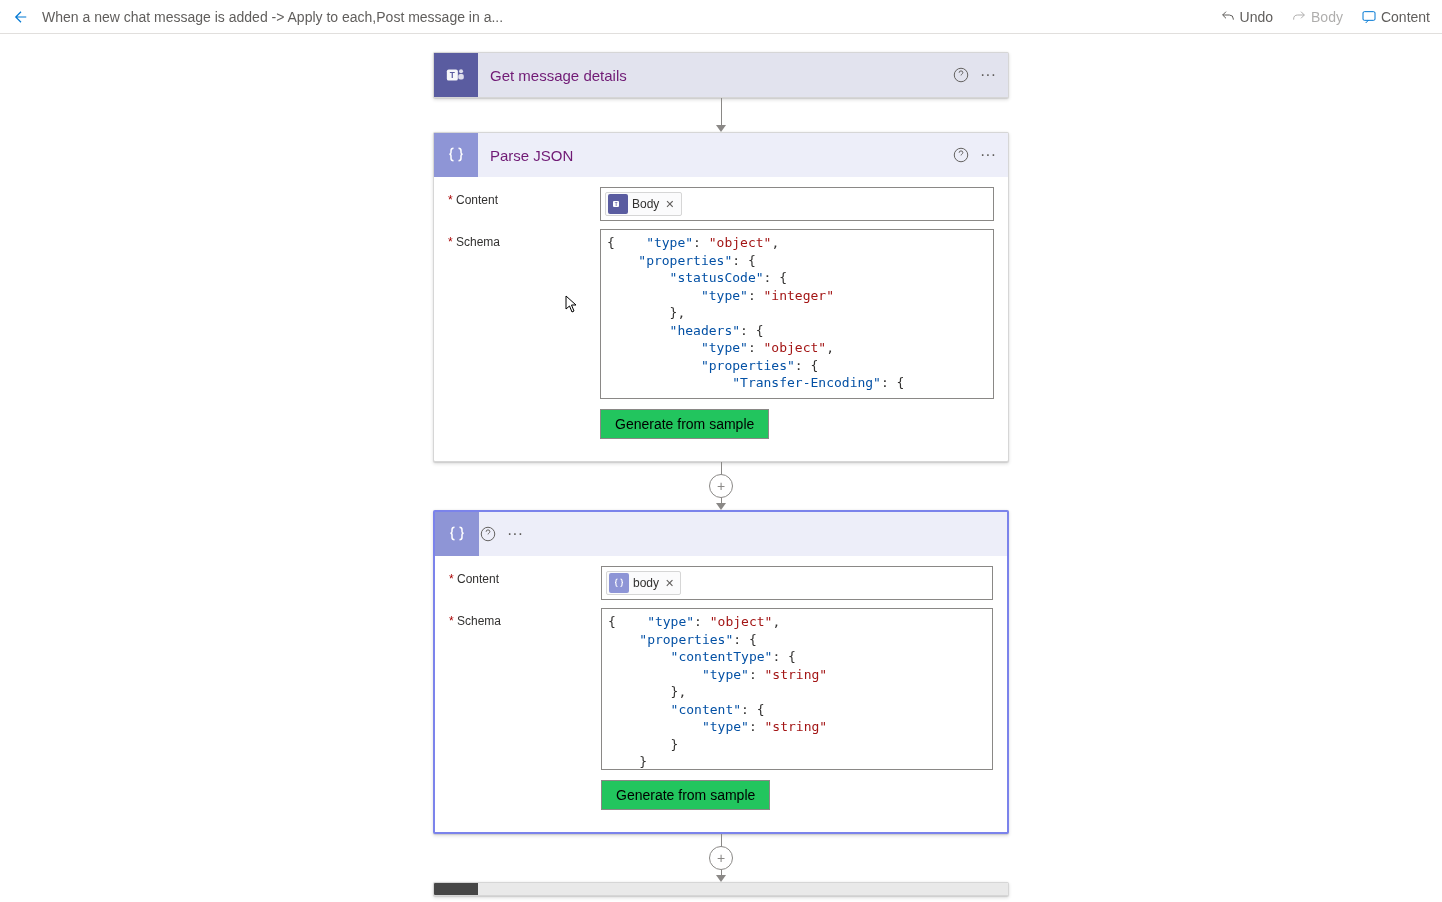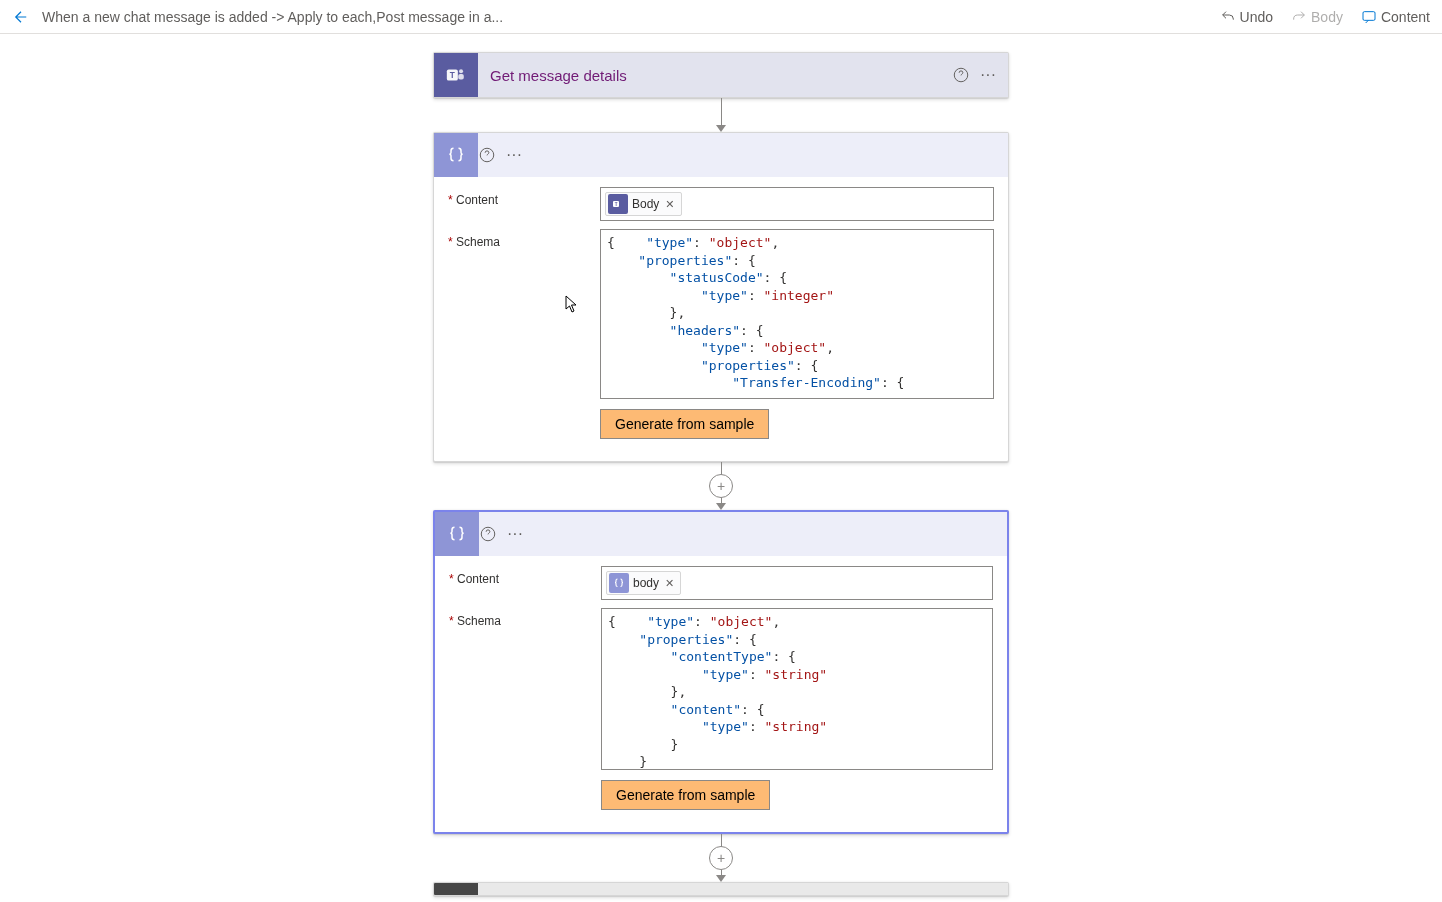--- a/index.html
+++ b/index.html
@@ -34,21 +34,21 @@
 .pill-icon { width: 20px; height: 20px; display: inline-flex; align-items: center; justify-content: center; border-radius: 2px; color: #fff; font-size: 10px; }
 .pill-icon.teams { background: #5a5ca0; }
 .pill-icon.parse { background: #8e95d6; }
 .pill-remove { color: #605e5c; cursor: pointer; font-size: 11px; padding: 0 2px; }
 .schema-box { border: 1px solid #8a8886; height: 170px; overflow-y: scroll; padding: 4px 6px; font-family: Consolas, monospace; font-size: 13px; line-height: 1.35; white-space: pre; }
 .schema-box::-webkit-scrollbar { width: 14px; }
 .schema-box::-webkit-scrollbar-track { background: #f3f2f1; }
 .schema-box::-webkit-scrollbar-thumb { background: #c8c6c4; }
 .tok-s { color: #a31515; }
 .tok-k { color: #0451a5; }
-.btn { display: inline-block; margin-top: 10px; padding: 6px 14px; border: 1px solid #8a8886; background: #fdba74; font-size: 14px; cursor: pointer; }
+.btn { display: inline-block; margin-top: 10px; padding: 6px 14px; border: 1px solid #8a8886; background: #22c55e; font-size: 14px; cursor: pointer; }
 .connector { width: 1px; position: relative; display: flex; flex-direction: column; align-items: center; }
 .arrow-line { width: 1px; height: 28px; background: #8a8886; }
 .arrow-head { width: 0; height: 0; border-left: 5px solid transparent; border-right: 5px solid transparent; border-top: 7px solid #8a8886; margin-top: -1px; }
 .add-step { width: 24px; height: 24px; border: 1px solid #8a8886; border-radius: 50%; background: #fff; display: flex; align-items: center; justify-content: center; color: #8a8886; font-size: 14px; position: relative; top: -2px; margin-bottom: -4px; cursor: pointer; }
 .cursor-img { position: absolute; left: 565px; top: 295px; font-size: 16px; color: #000; pointer-events: none; }
 svg { display: block; }
 </style>
 </head>
 <body>
 
@@ -112,20 +112,21 @@
       <div class="arrow-head"></div>
   </div>
 
   <div class="card">
     <div class="card-header header-parse-bg">
       <div class="card-icon icon-parse">
         <svg width="20" height="20" viewBox="0 0 24 24" fill="none" stroke="#fff" stroke-width="1.8">
             <path d="M9 4c-2 0-3 1-3 3v2c0 1.5-1 2-2 2 1 0 2 .5 2 2v3c0 2 1 3 3 3M15 4c2 0 3 1 3 3v2c0 1.5 1 2 2 2-1 0-2 .5-2 2v3c0 2-1 3-3 3"></path>
           </svg>
       </div>
+      <div class="card-title">Parse JSON</div>
       <div class="card-actions">
         <span class="help-icon">
             <svg width="18" height="18" viewBox="0 0 24 24" fill="none" stroke="#605e5c" stroke-width="1.3">
               <circle cx="12" cy="12" r="9"></circle>
               <path d="M9.5 9a2.5 2.5 0 015 0c0 1.5-2.5 2-2.5 3.5M12 17h.01"></path>
             </svg>
           </span>
         <span class="more-icon">···</span>
       </div>
     </div>

